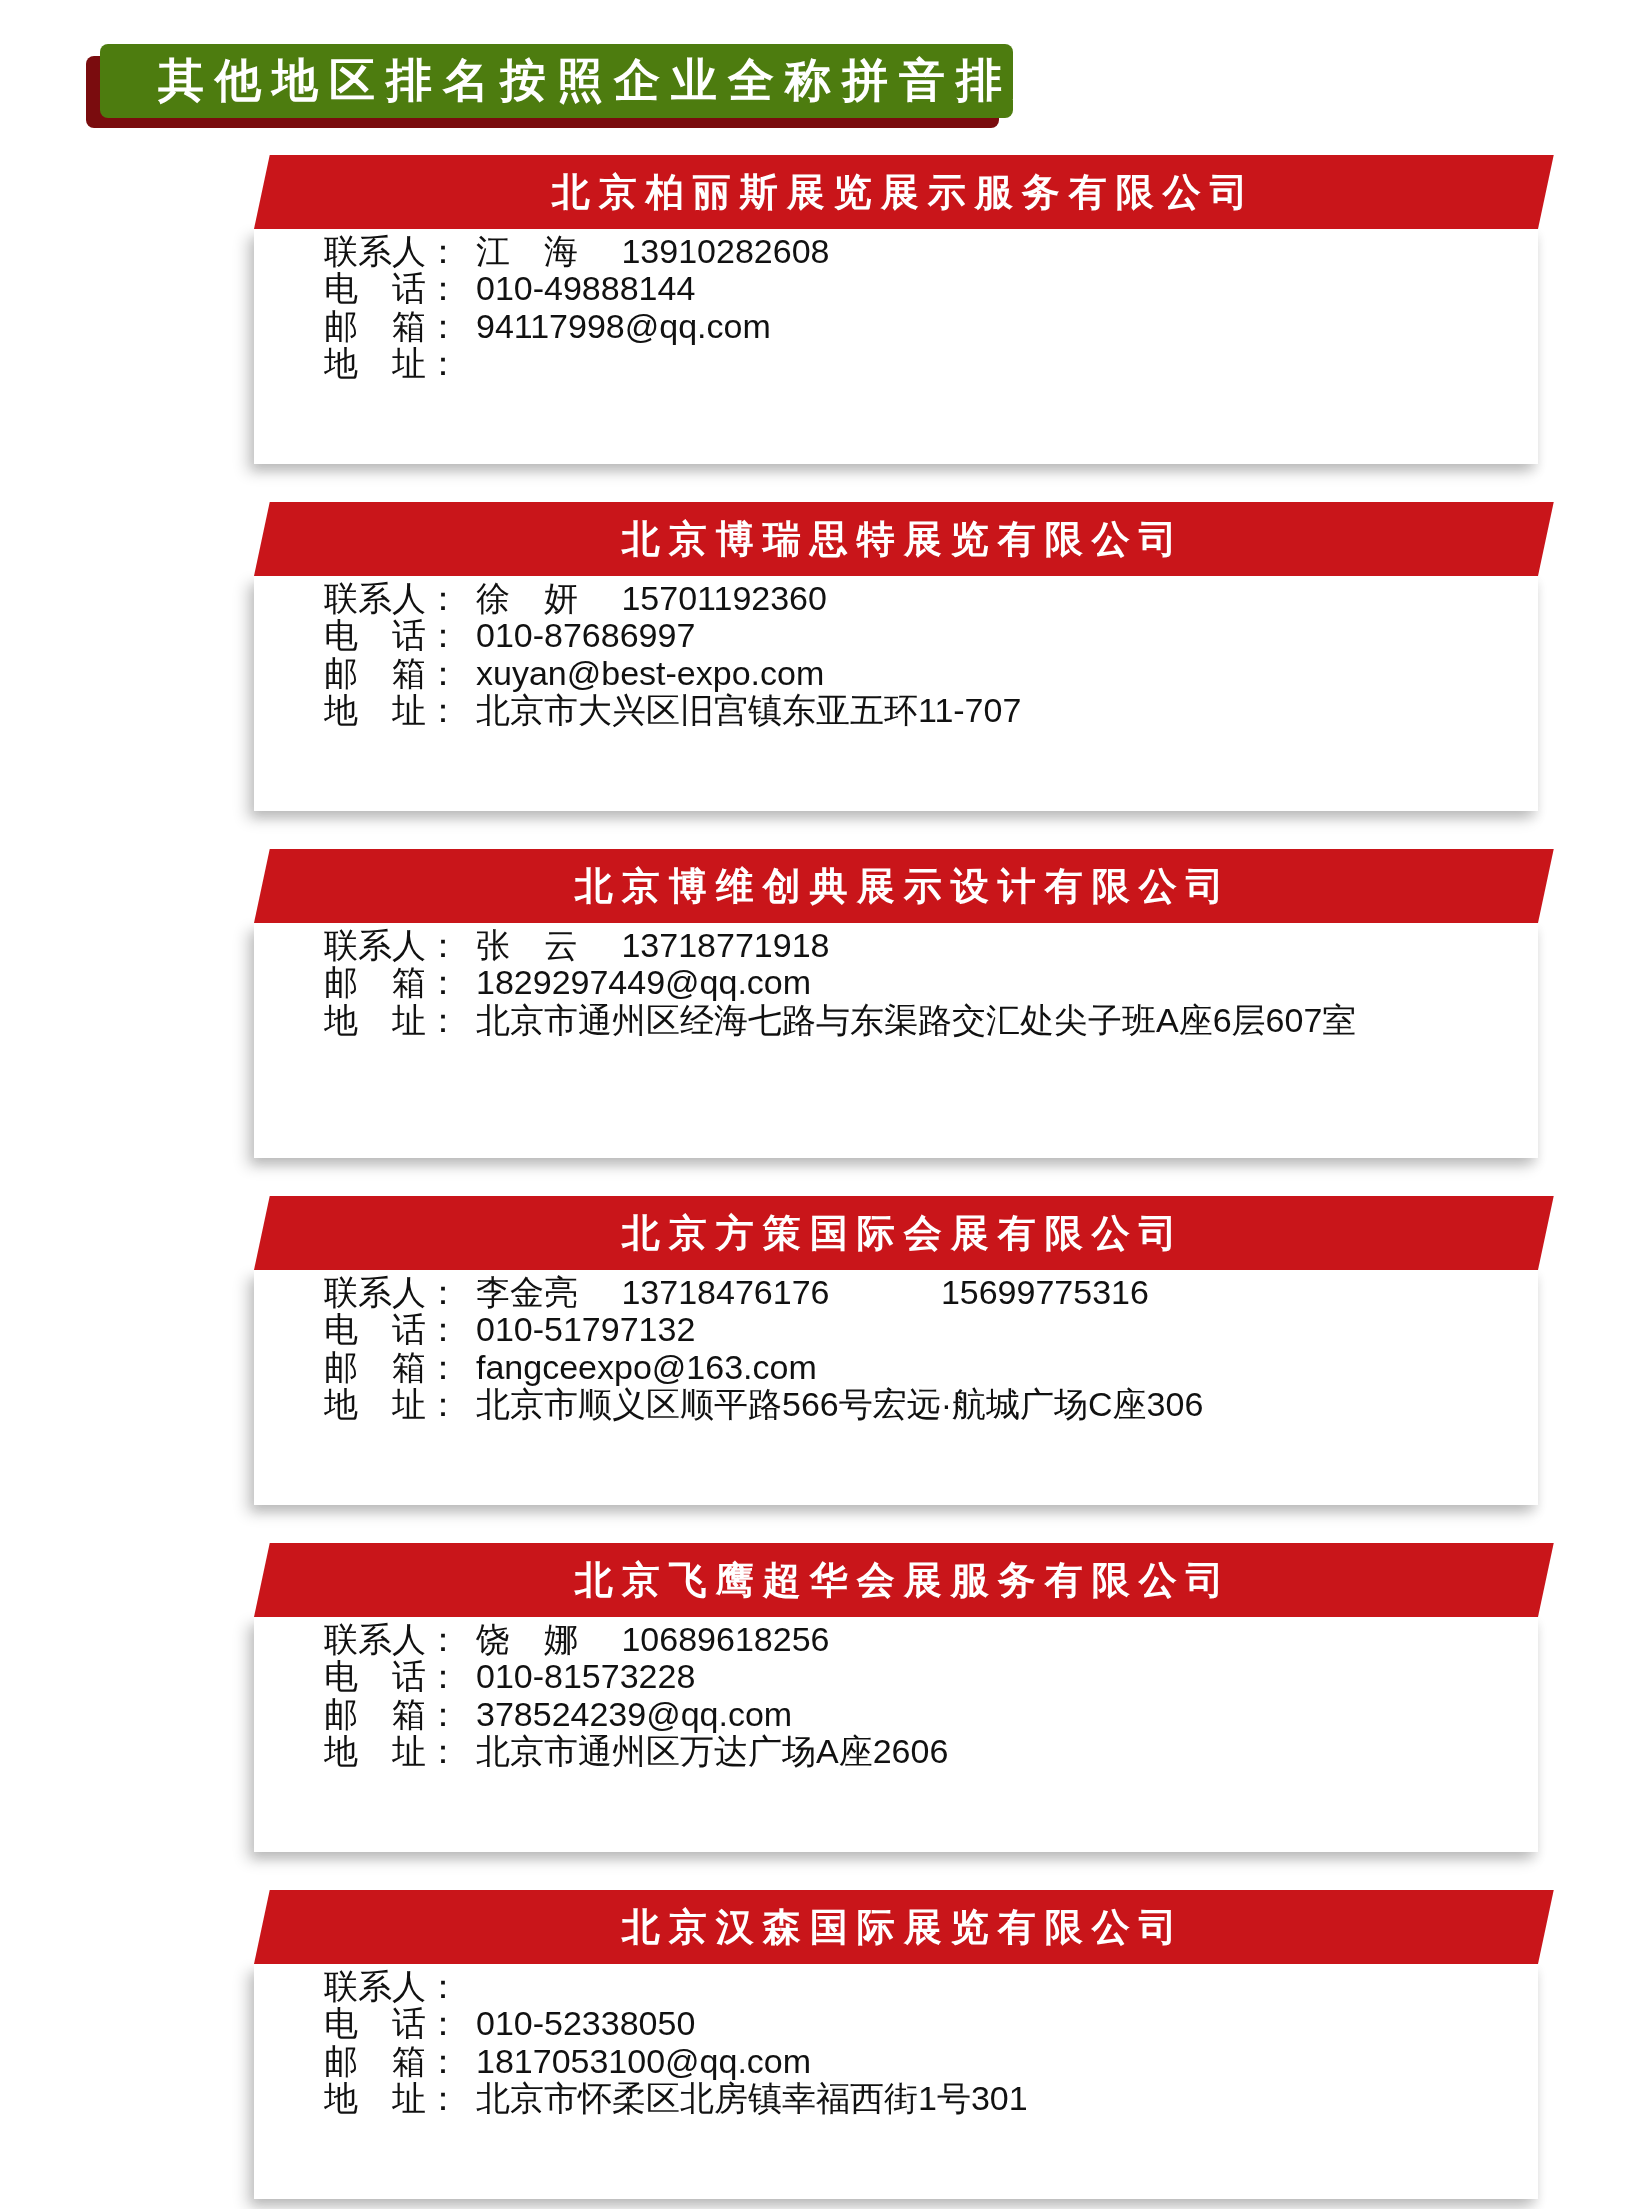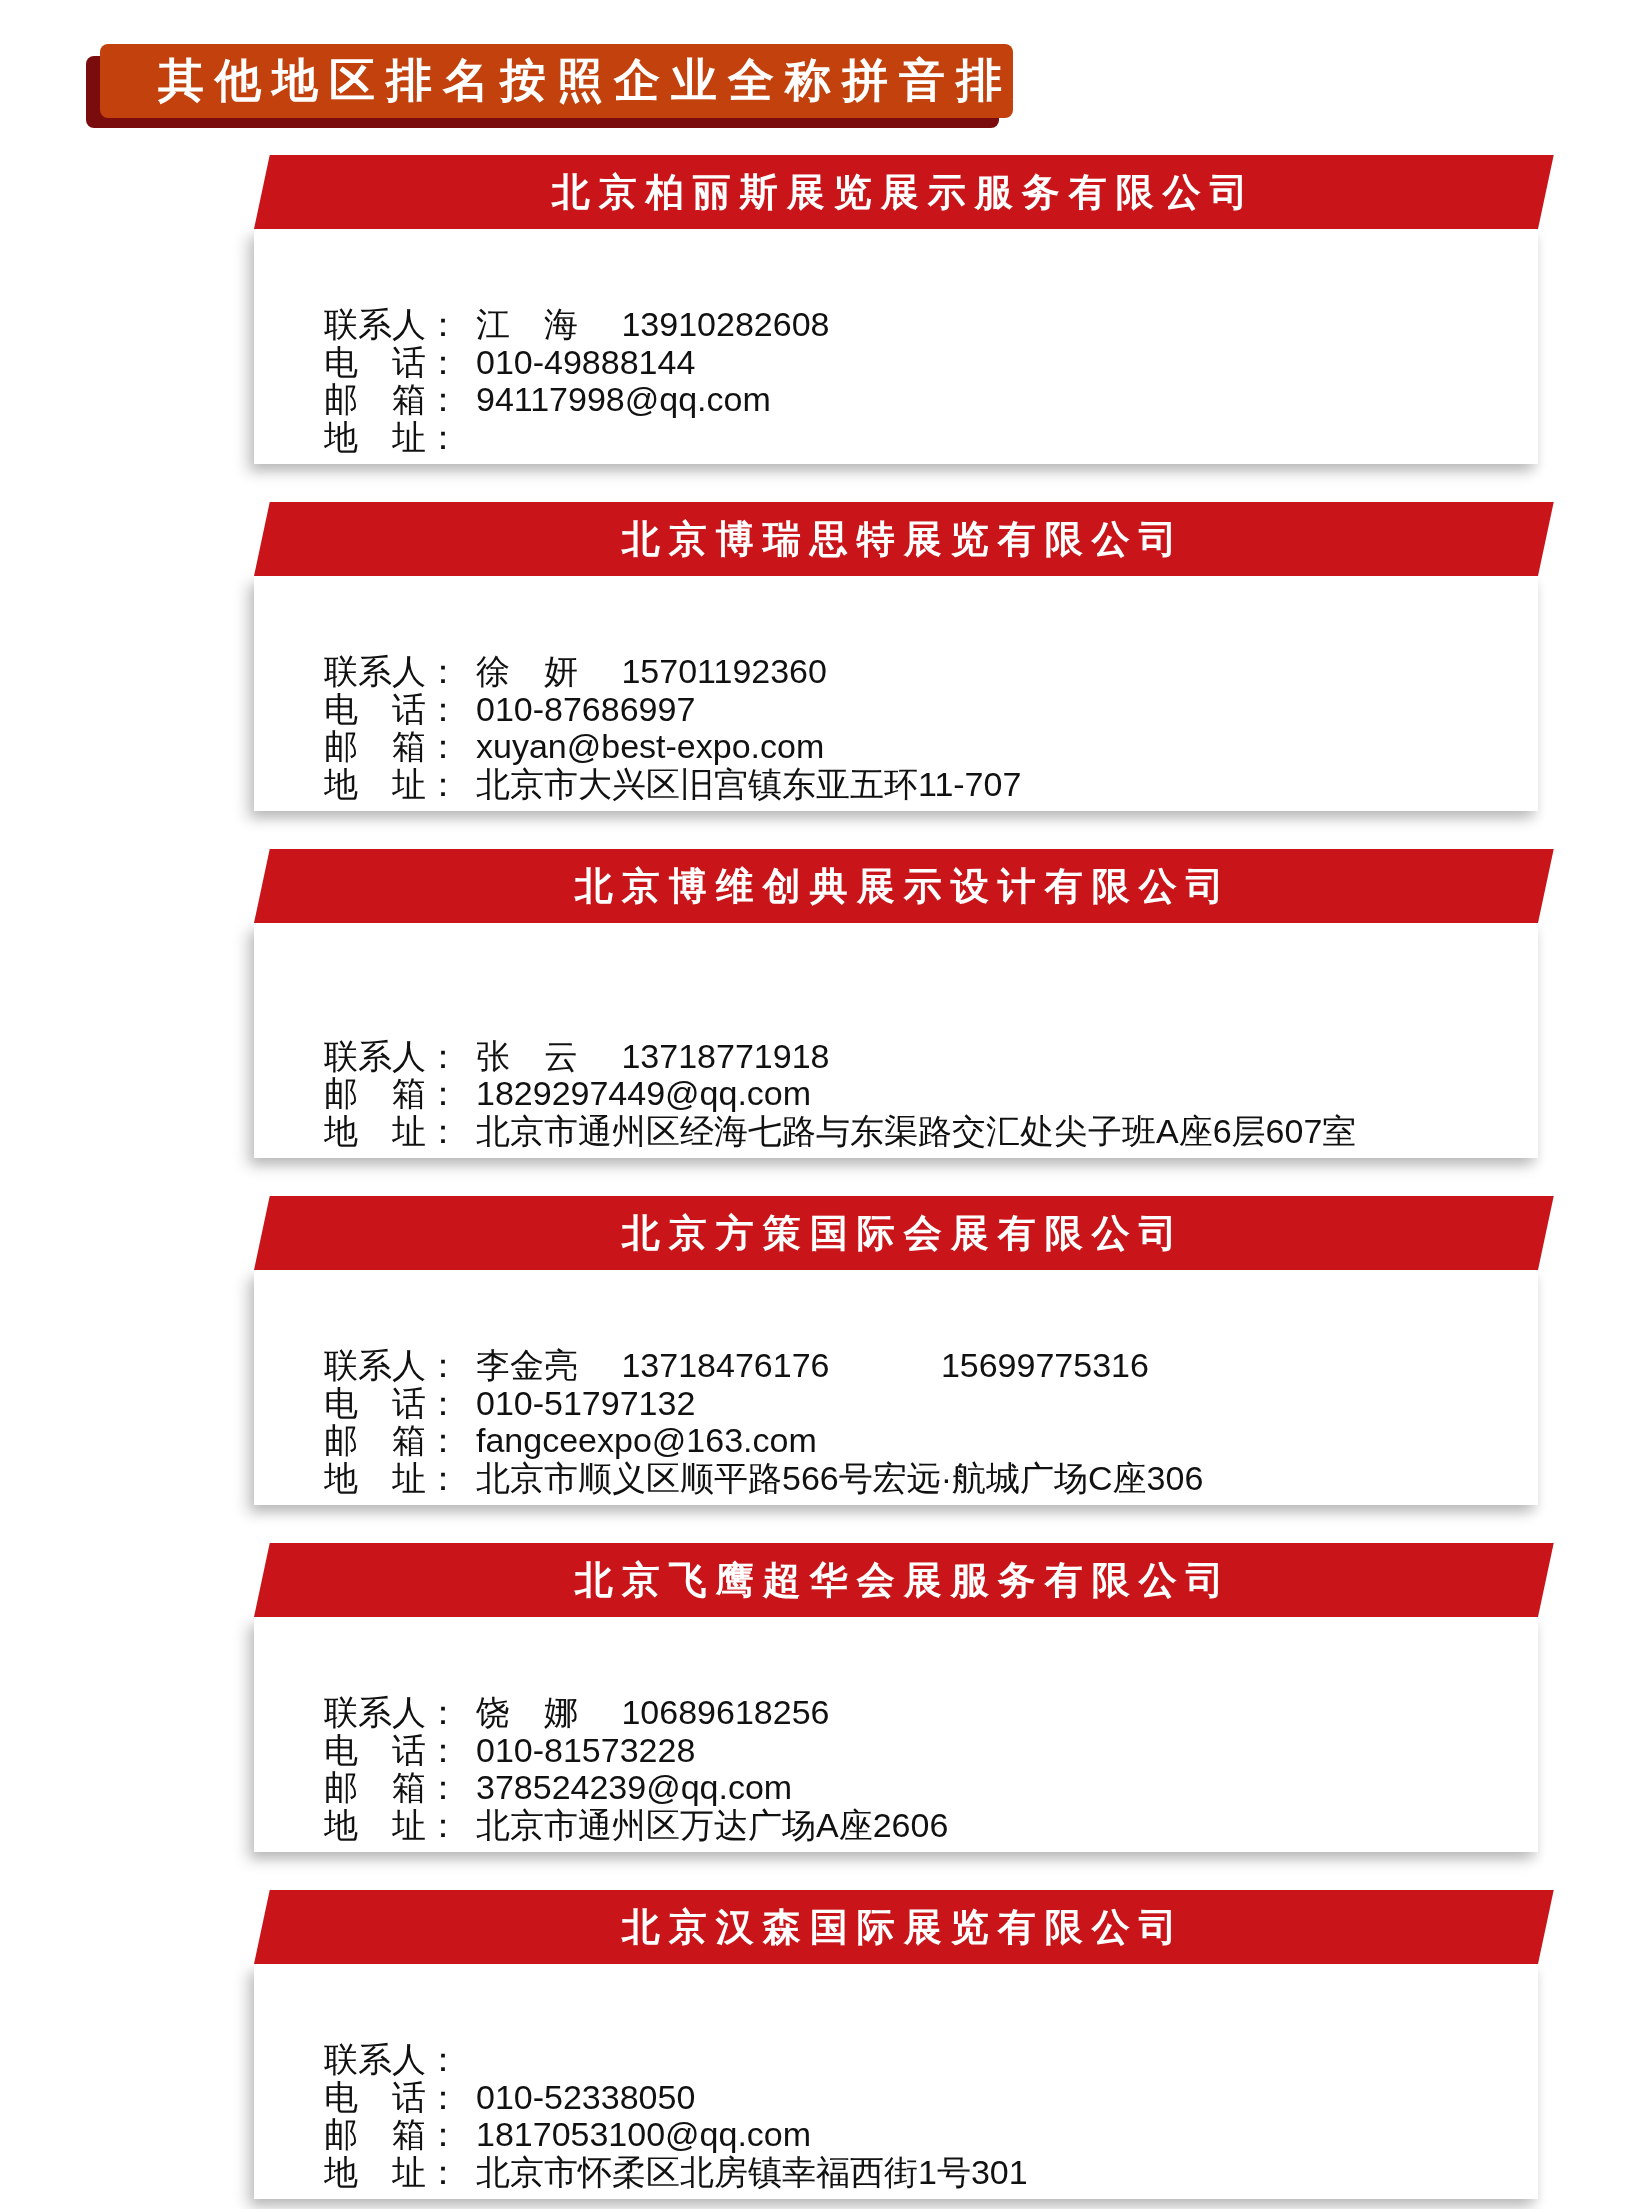--- a/index.html
+++ b/index.html
@@ -11,21 +11,21 @@
   }
   .page{position:relative;width:1646px;height:2210px;}
 
   
   .title-shadow{
     position:absolute;left:86px;top:56px;width:913px;height:72px;
     background:#7a0c0e;border-radius:8px;z-index:1;
   }
   .title-banner{
     position:absolute;left:100px;top:44px;width:913px;height:74px;
-    background:#c2410c;border-radius:8px;z-index:2;
+    background:#4d7c0f;border-radius:8px;z-index:2;
     display:flex;align-items:center;box-sizing:border-box;
     padding-left:58px;
   }
   .title-banner .title-text{
     color:#ffffff;font-size:46px;font-weight:bold;letter-spacing:11px;
     white-space:pre;
   }
 
   
   .cards{
@@ -40,21 +40,21 @@
     display:flex;align-items:center;justify-content:center;
   }
   .card-header .header-inner{
     transform:skewX(12deg);
     color:#ffffff;font-size:38px;font-weight:bold;letter-spacing:9px;
     white-space:pre;
   }
   .card-body{
     background:#ffffff;height:235px;box-sizing:border-box;
     box-shadow:-7px 8px 14px rgba(0,0,0,0.20), 0 6px 10px rgba(0,0,0,0.10);
-    display:flex;flex-direction:column;justify-content:flex-end;
+    display:flex;flex-direction:column;justify-content:flex-start;
     padding:4px 36px 8px 70px;
   }
   .contact-row{
     display:flex;align-items:baseline;
     font-size:34px;color:#111111;line-height:1.1;
     white-space:pre;
   }
   .contact-row .label{flex:0 0 auto;}
   .contact-row .value{margin-left:16px;}
 </style>

